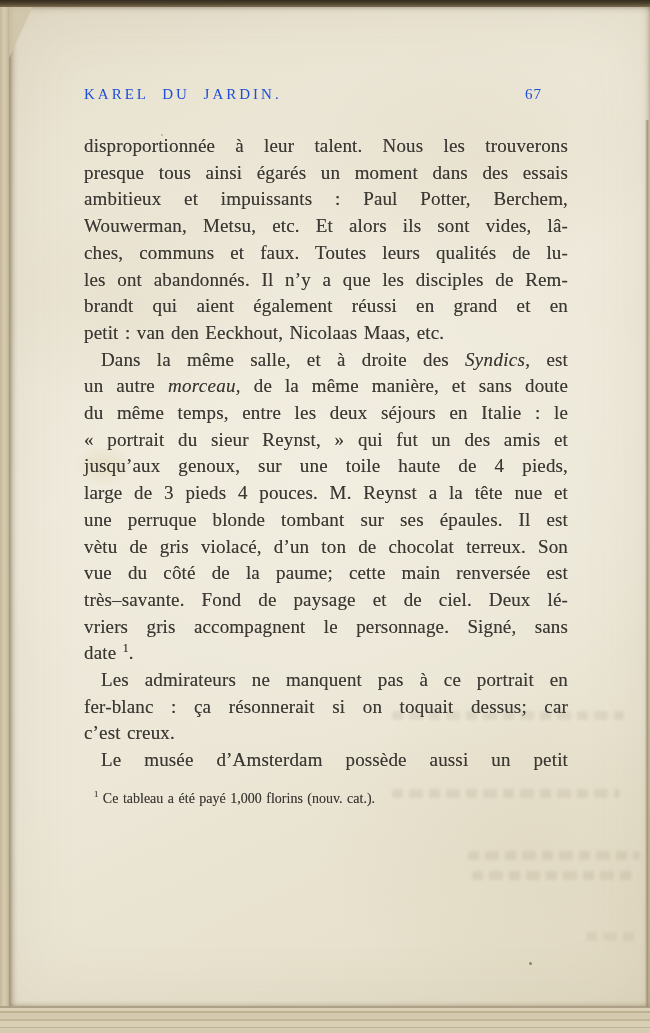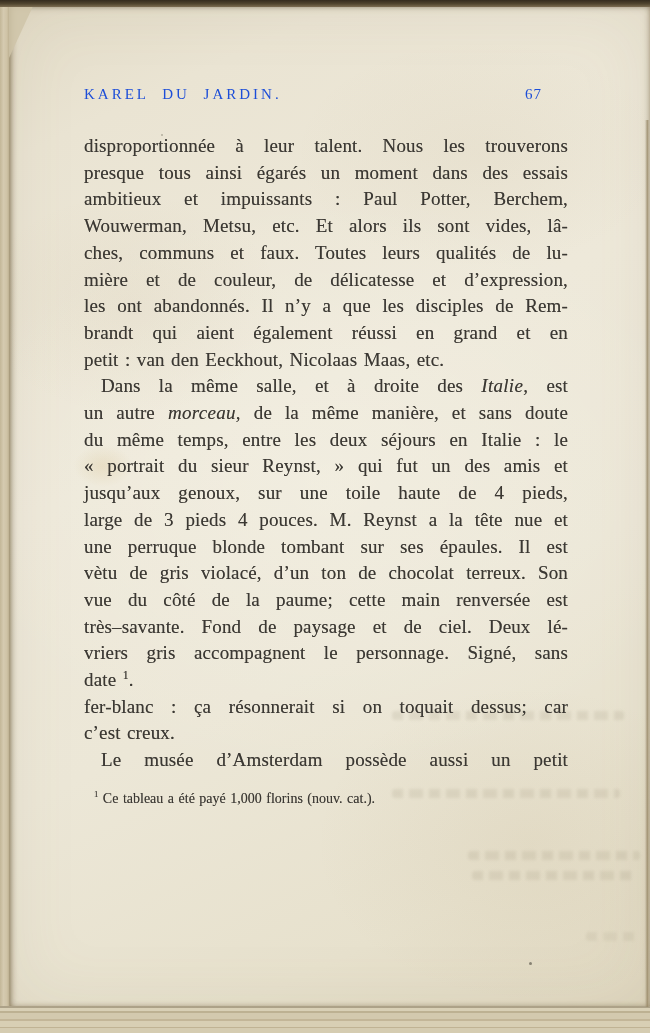--- a/index.html
+++ b/index.html
@@ -145,36 +145,36 @@
     <div class="running-head">
       <span>KAREL DU JARDIN.</span>
       <span class="folio">67</span>
     </div>
     <div class="body-text">
         <div class="line">disproportionnée à leur talent. Nous les trouverons</div>
         <div class="line">presque tous ainsi égarés un moment dans des essais</div>
         <div class="line">ambitieux et impuissants : Paul Potter, Berchem,</div>
         <div class="line">Wouwerman, Metsu, etc. Et alors ils sont vides, lâ-</div>
         <div class="line">ches, communs et faux. Toutes leurs qualités de lu-</div>
-        <div class="line">mière et de couleur, de délicatesse et d’expression,</div>
         <div class="line">les ont abandonnés. Il n’y a que les disciples de Rem-</div>
         <div class="line">brandt qui aient également réussi en grand et en</div>
         <div class="line end">petit : van den Eeckhout, Nicolaas Maas, etc.</div>
-        <div class="line indent">Dans la même salle, et à droite des <em>Italie,</em> est</div>
+        <div class="line indent">Dans la même salle, et à droite des <em>Syndics,</em> est</div>
         <div class="line">un autre <em>morceau,</em> de la même manière, et sans doute</div>
         <div class="line">du même temps, entre les deux séjours en Italie : le</div>
         <div class="line">« portrait du sieur Reynst, » qui fut un des amis et</div>
         <div class="line">jusqu’aux genoux, sur une toile haute de 4 pieds,</div>
         <div class="line">large de 3 pieds 4 pouces. M. Reynst a la tête nue et</div>
         <div class="line">une perruque blonde tombant sur ses épaules. Il est</div>
         <div class="line">vètu de gris violacé, d’un ton de chocolat terreux. Son</div>
         <div class="line">vue du côté de la paume; cette main renversée est</div>
         <div class="line">très–savante. Fond de paysage et de ciel. Deux lé-</div>
         <div class="line">vriers gris accompagnent le personnage. Signé, sans</div>
         <div class="line end">date <sup>1</sup>.</div>
+        <div class="line indent">Les admirateurs ne manquent pas à ce portrait en</div>
         <div class="line">fer-blanc : ça résonnerait si on toquait dessus; car</div>
         <div class="line end">c’est creux.</div>
         <div class="line indent">Le musée d’Amsterdam possède aussi un petit</div>
       </div>
     <div class="footnote">
       <span><sup>1</sup> Ce tableau a été payé 1,000 florins (nouv. cat.).</span>
     </div>
   </div>
 
   <div class="ghost g1"></div>

